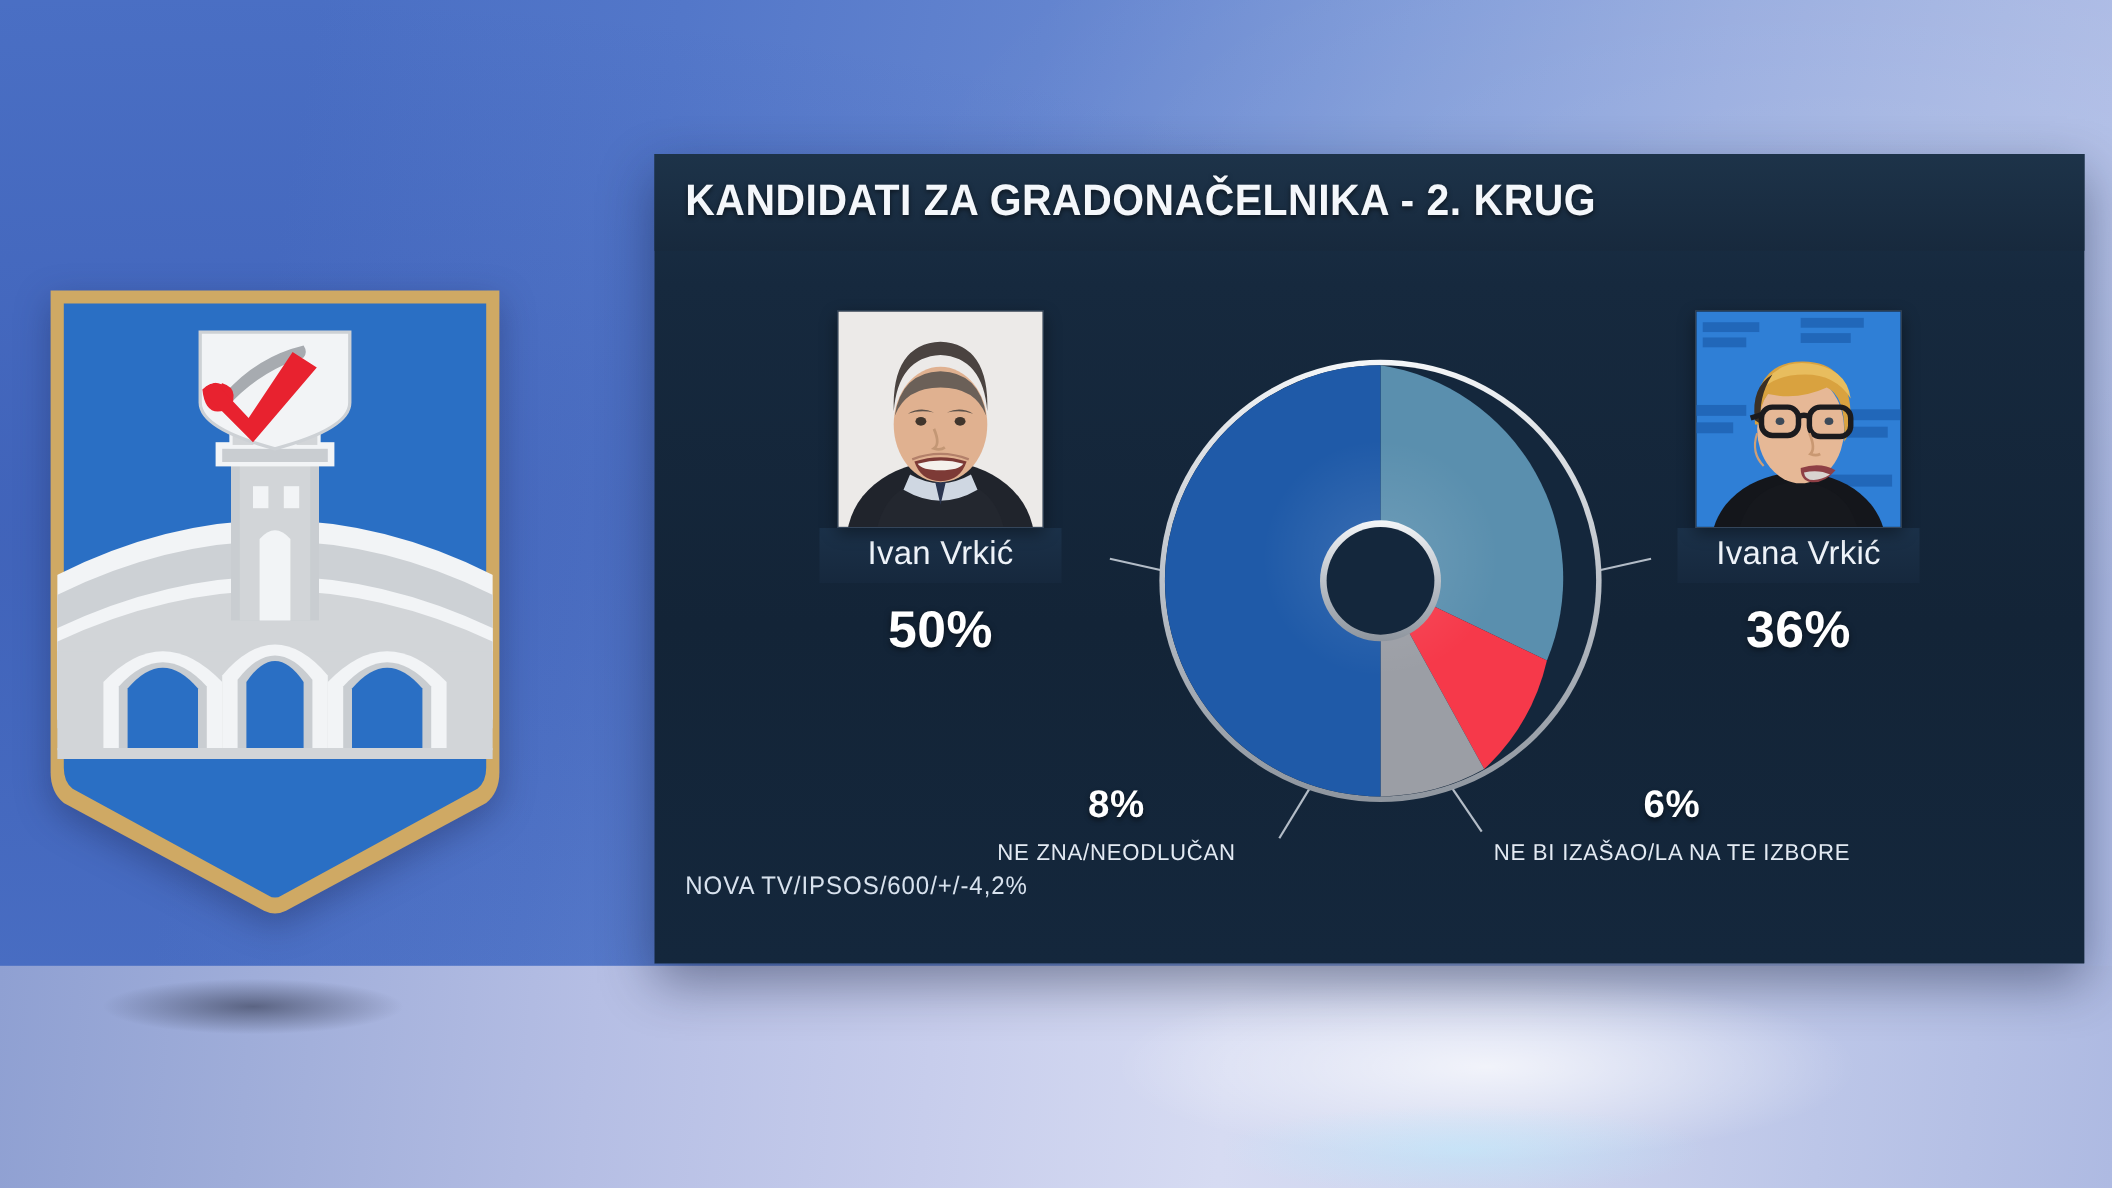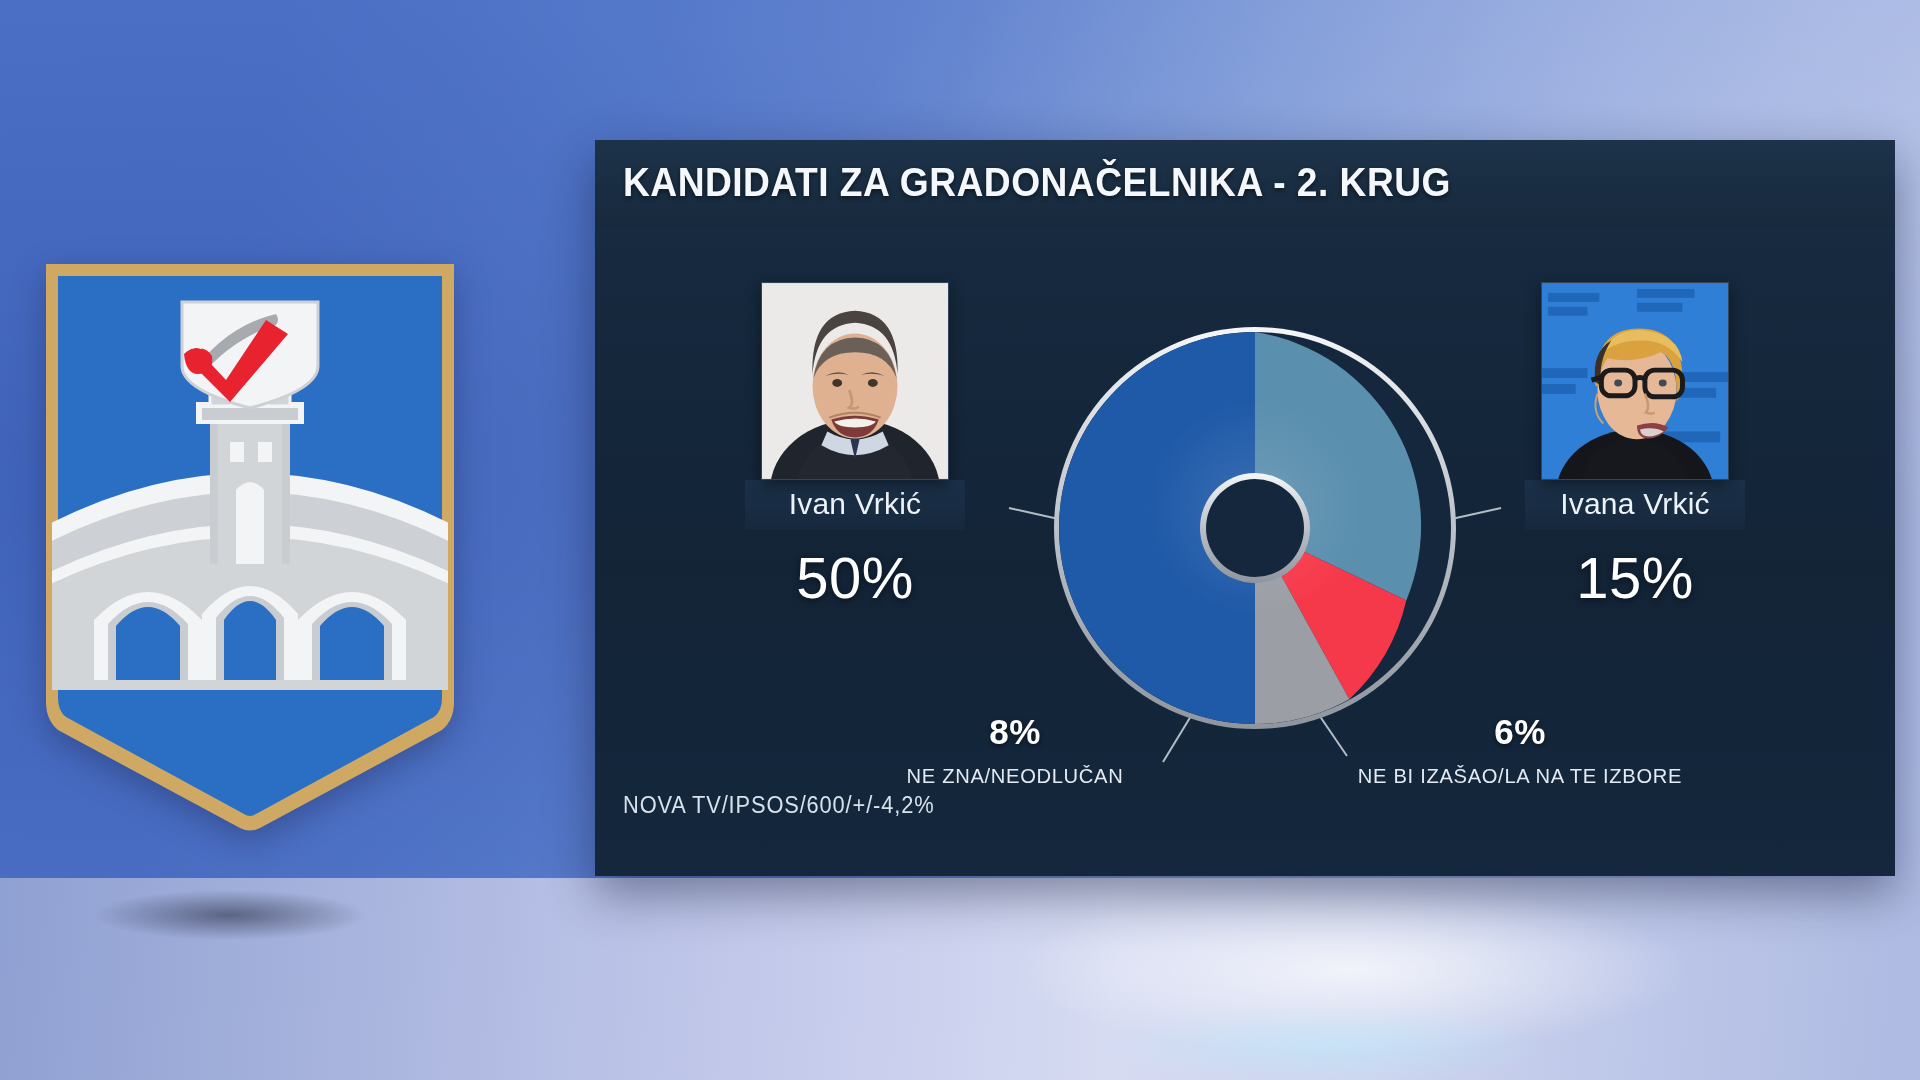--- a/index.html
+++ b/index.html
@@ -90,21 +90,21 @@
   }
   .photo-frame svg{ width:100%; height:100%; display:block; }
 
   .cand-name{
     width:220px; margin:0 auto;
     background:linear-gradient(180deg,#1b3149,#16283d);
     color:#eef3f9; font-size:30px; padding:7px 0 9px;
     letter-spacing:.2px;
   }
   .cand-pct{
-    margin-top:14px; font-size:58px; font-weight:normal; color:#ffffff;
+    margin-top:14px; font-size:47px; font-weight:bold; color:#ffffff;
     letter-spacing:.5px; text-shadow:0 2px 6px rgba(0,0,0,.5);
   }
 
   
   #donut-wrap{ position:absolute; left:400px; top:140px; width:520px; height:500px; }
   #donut-wrap svg{ width:100%; height:100%; overflow:visible; }
 
   
   .callout{ position:absolute; text-align:center; }
   .callout.left{ left:210px; top:572px; width:420px; }
@@ -266,21 +266,21 @@
           </g>
           <ellipse cx="77" cy="101" rx="4" ry="3.5" fill="#3d4a58"></ellipse>
           <ellipse cx="122" cy="101" rx="4" ry="3.5" fill="#3d4a58"></ellipse>
           <path d="M104 112 q6 14 1 19 q5 2 9 0" stroke="#c99872" stroke-width="2.5" fill="none"></path>
           <path d="M96 144 q18 -6 32 2 q-10 12 -22 11 q-10 -1 -10 -13z" fill="#8e3f45"></path>
           <path d="M99 148 q14 -3 24 2 q-8 5 -15 5 q-8 0 -9 -7z" fill="#d8d2cf"></path>
           <path d="M56 112 q-6 18 6 30" stroke="#cf9f76" stroke-width="2" fill="none"></path>
         </svg>
       </div>
       <div class="cand-name">Ivana Vrkić</div>
-      <div class="cand-pct">15%</div>
+      <div class="cand-pct">36%</div>
     </div>
 
     <div id="donut-wrap">
       <svg viewBox="0 0 520 500" xmlns="http://www.w3.org/2000/svg">
         <defs>
           <radialGradient id="ringGlow" cx="50%" cy="42%" r="60%">
             <stop offset="0%" stop-color="#ffffff" stop-opacity=".12"></stop>
             <stop offset="70%" stop-color="#ffffff" stop-opacity="0"></stop>
           </radialGradient>
           <linearGradient id="rimGrad" x1="0" y1="0" x2="0" y2="1">

